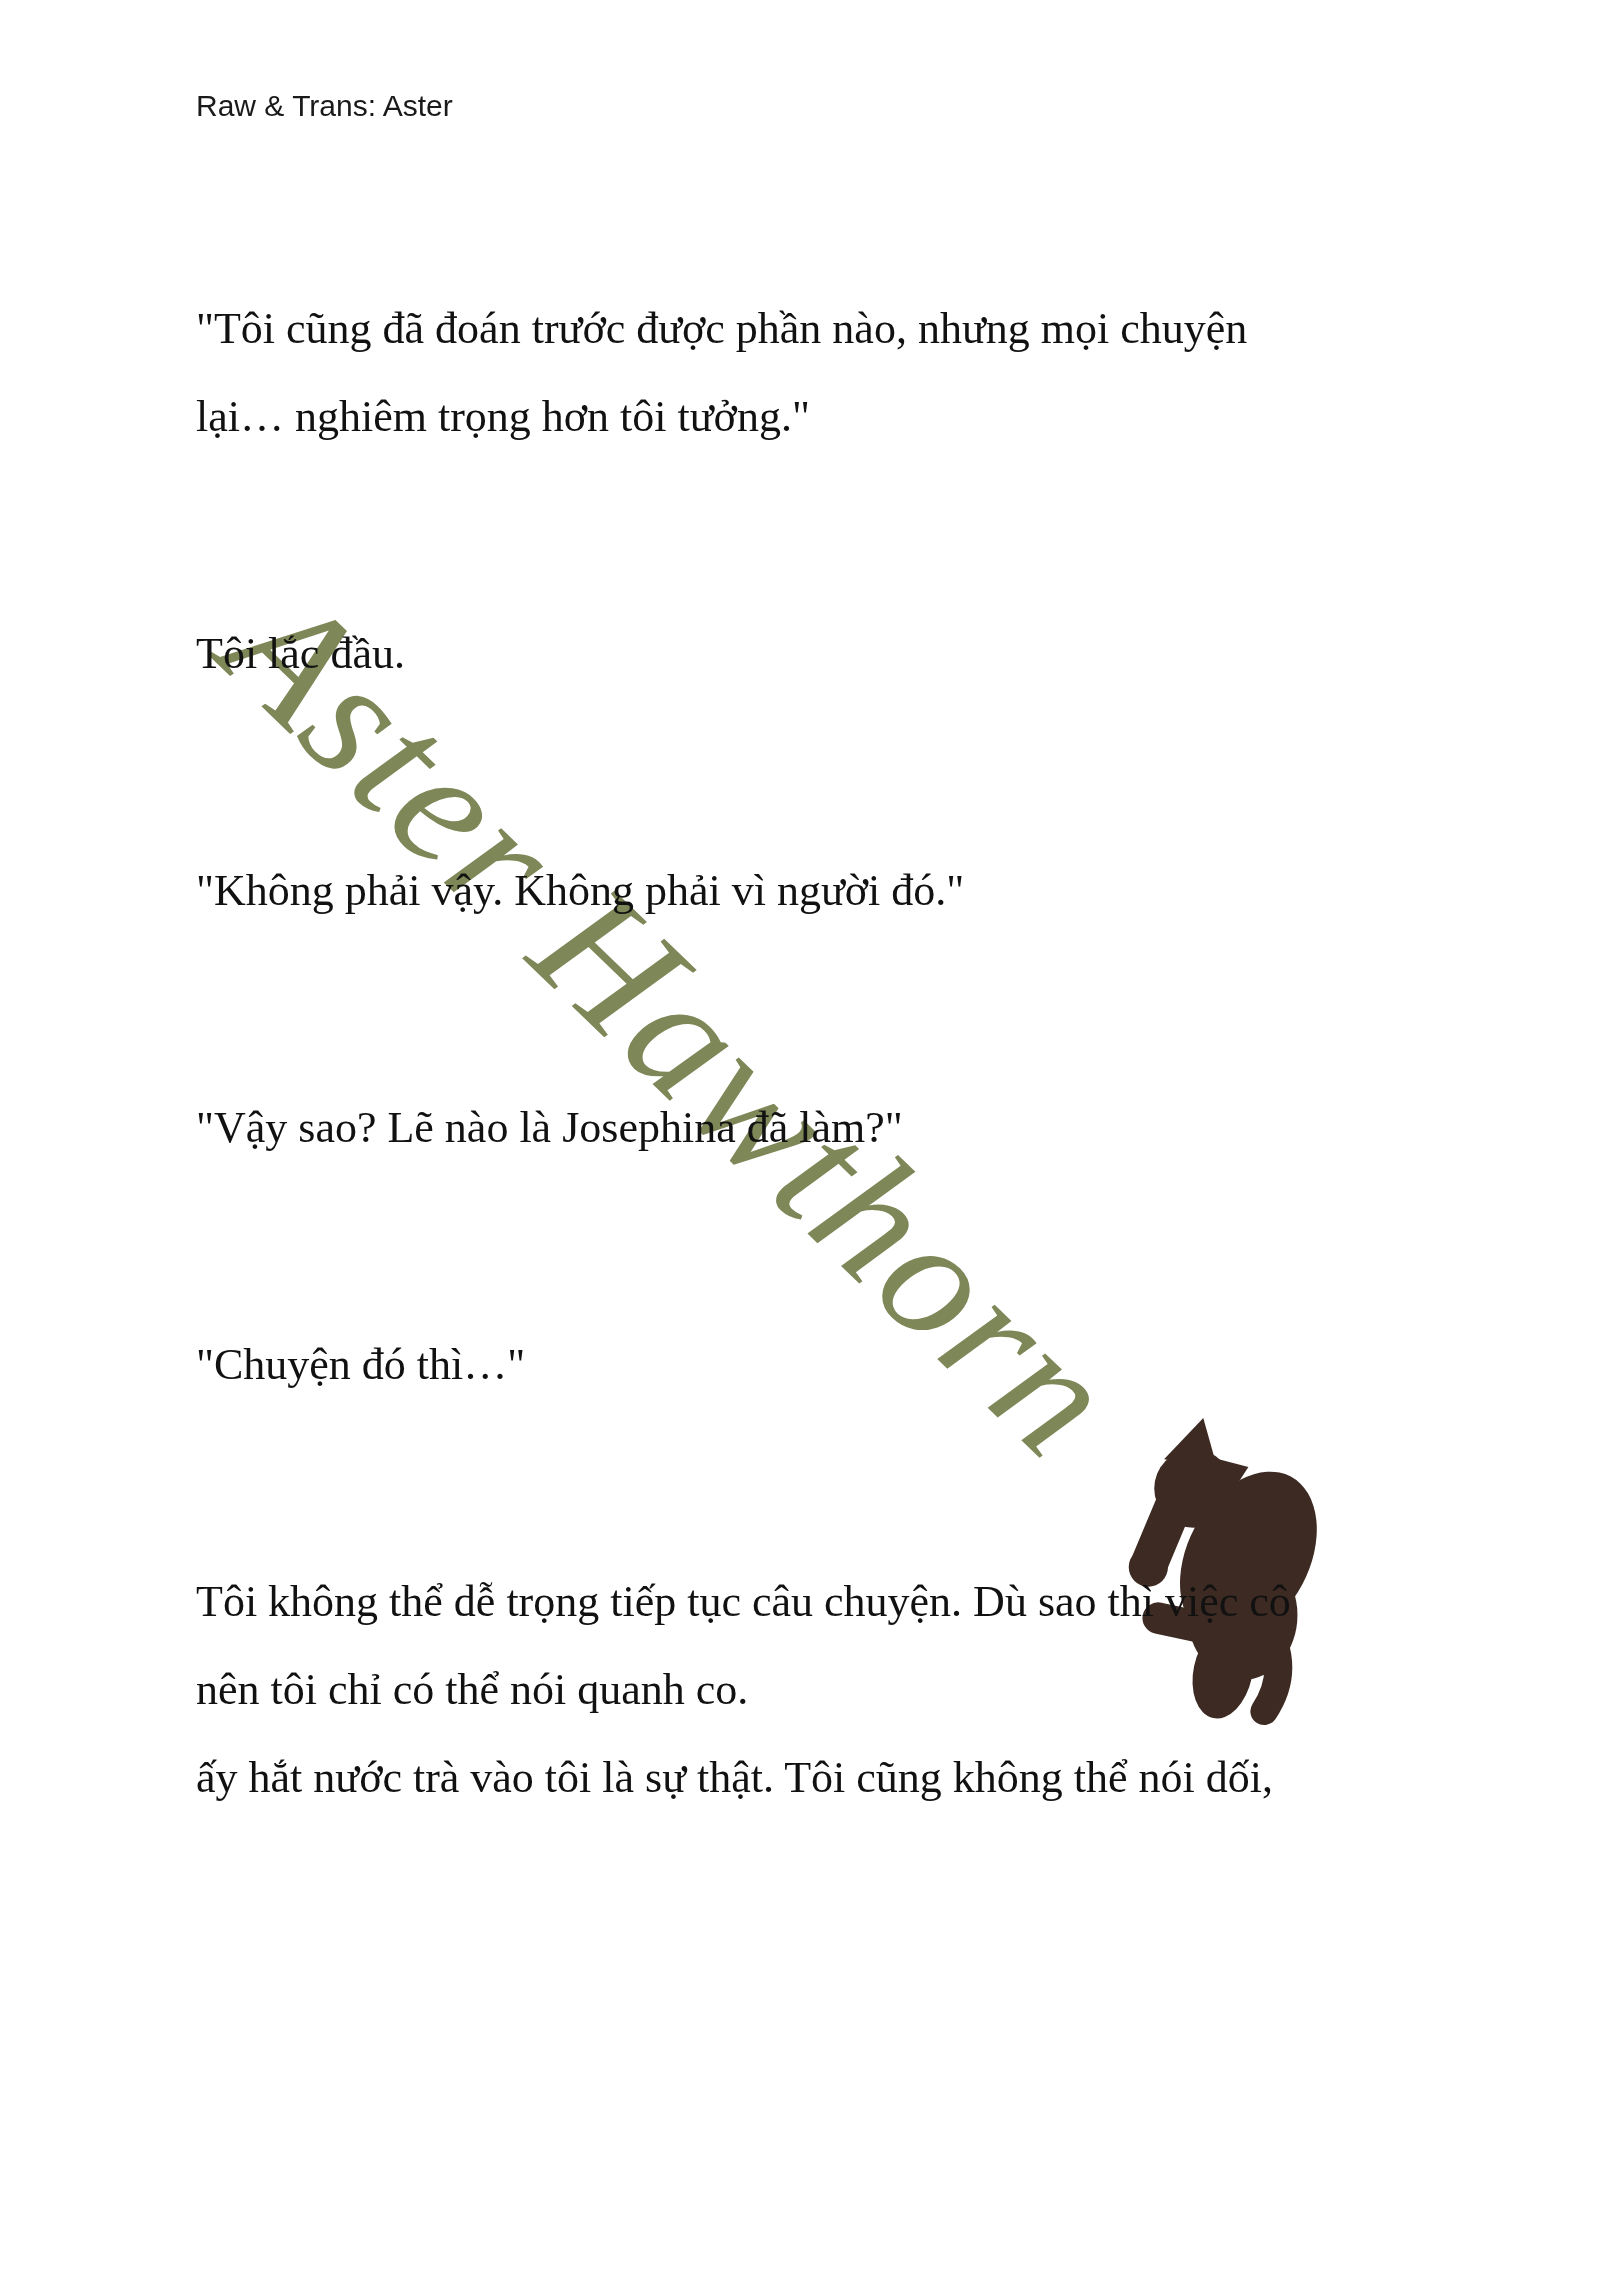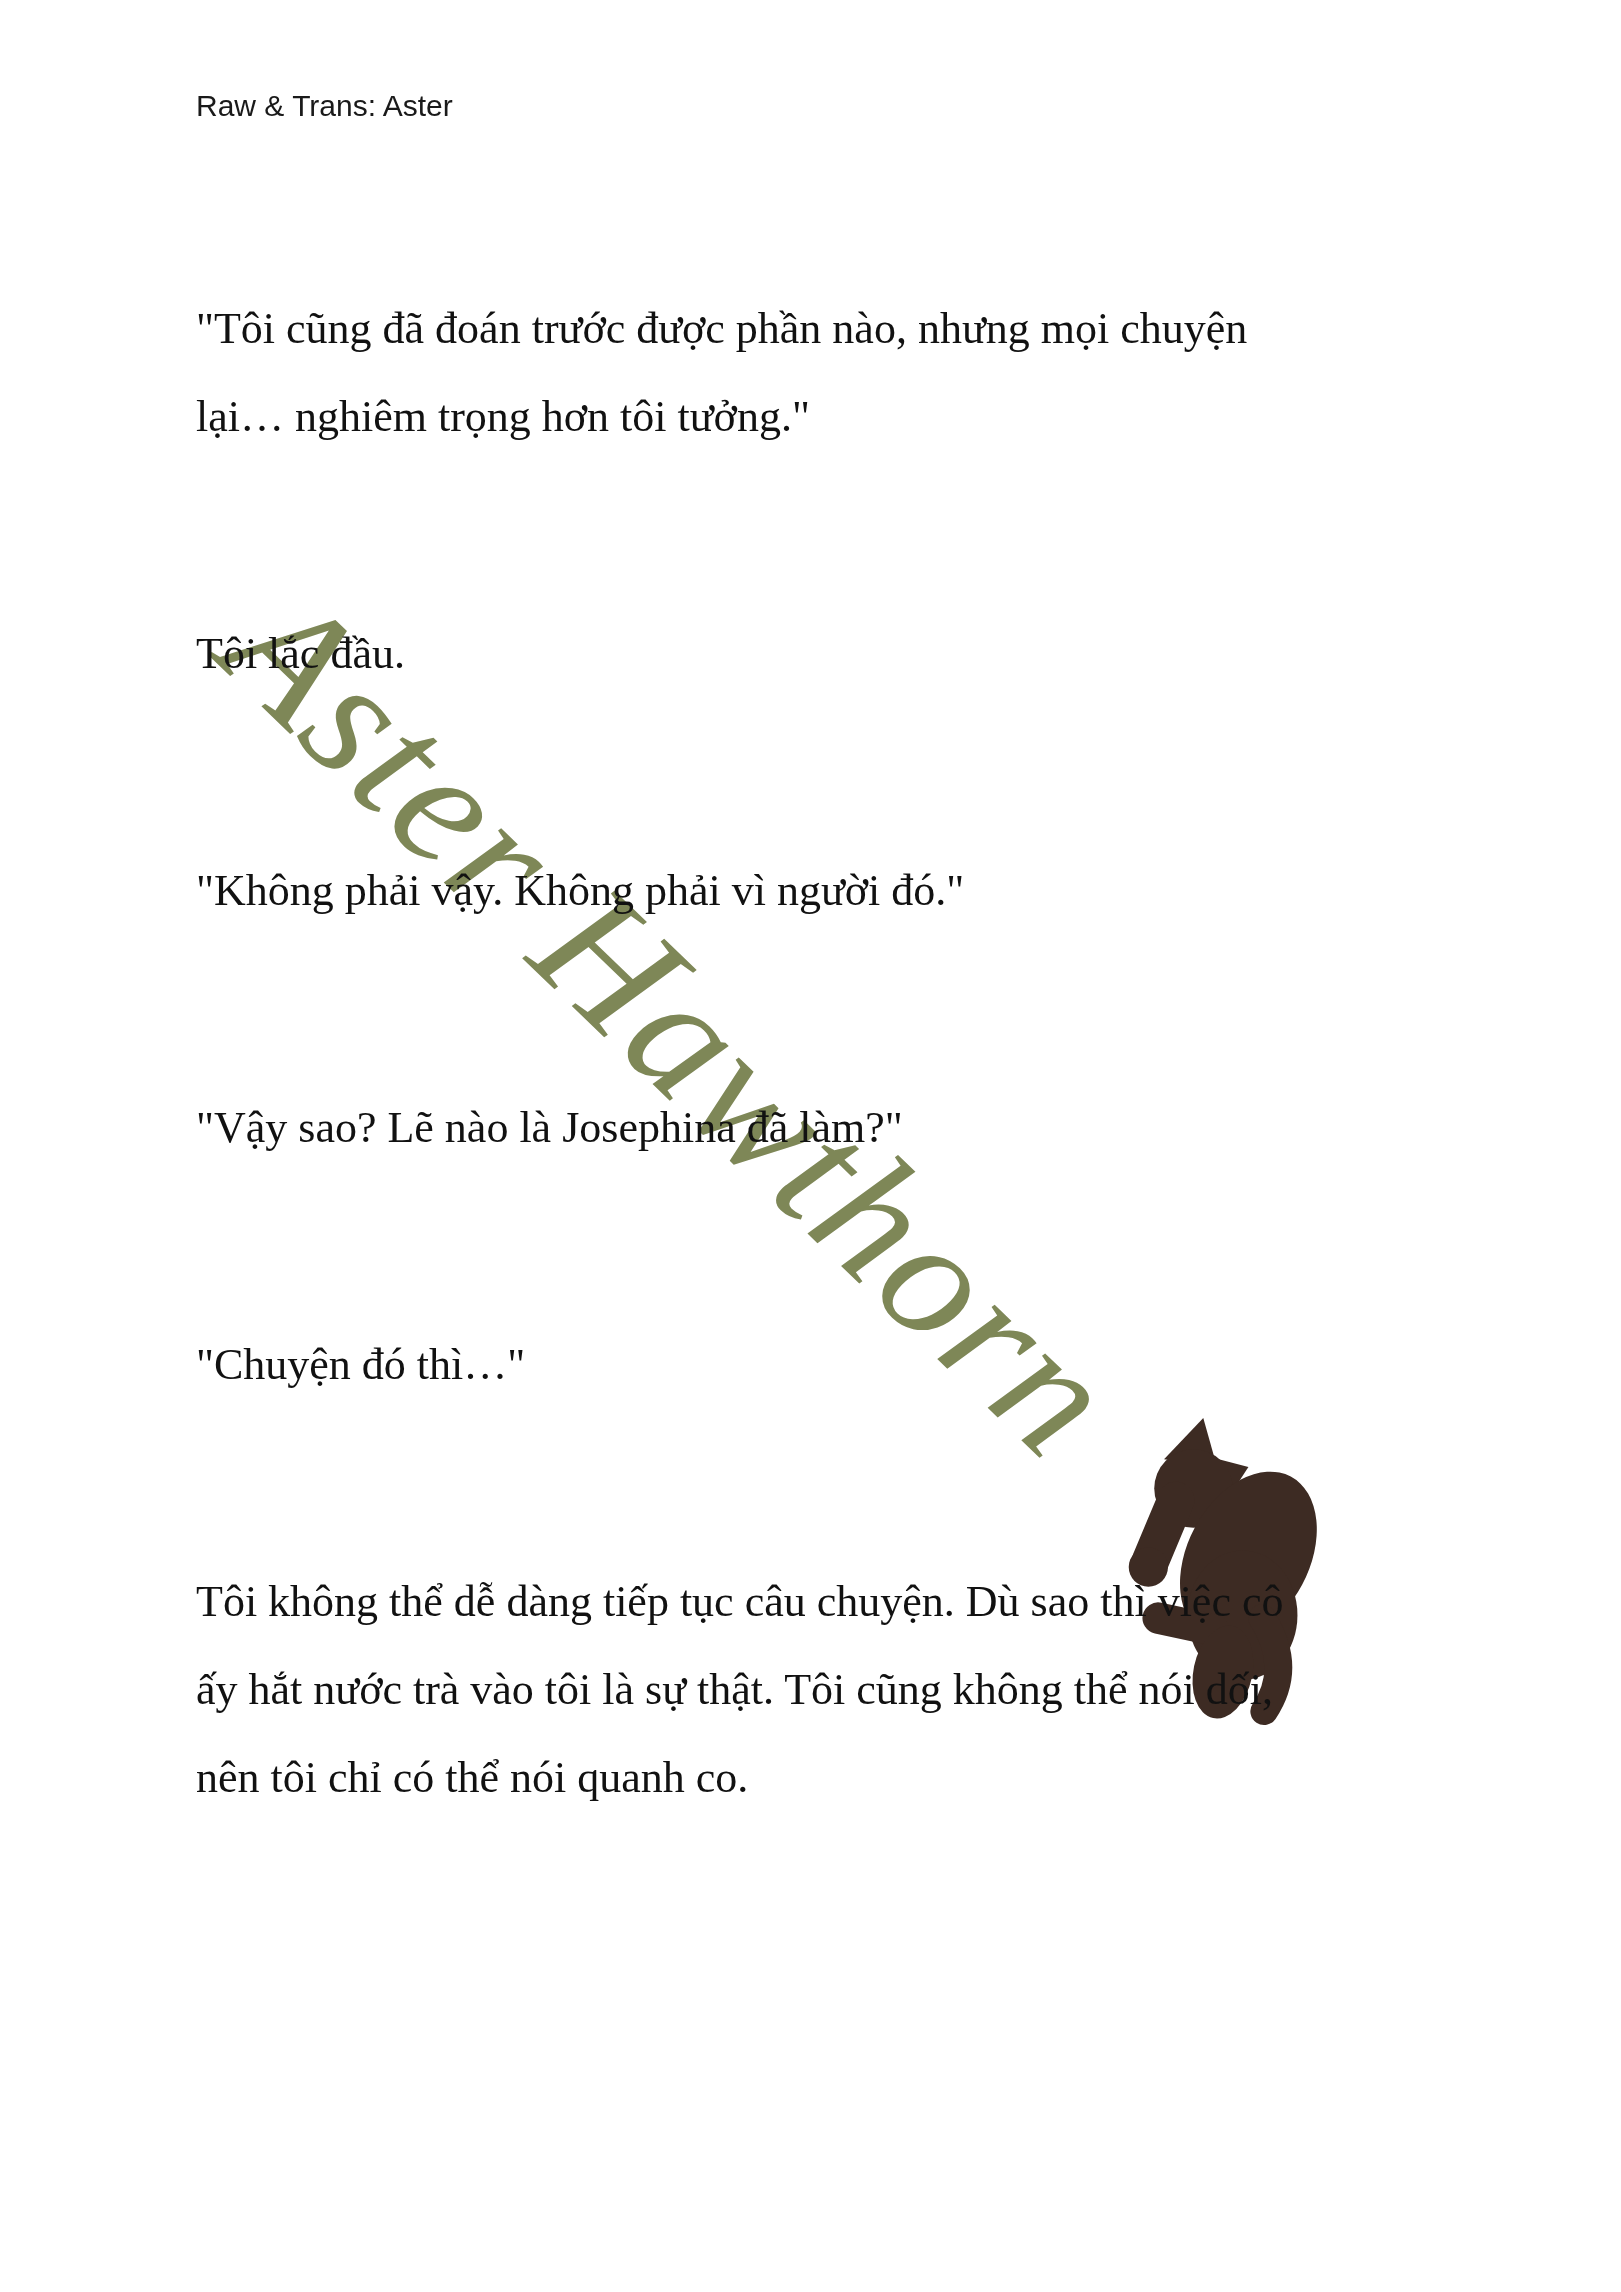--- a/index.html
+++ b/index.html
@@ -107,21 +107,21 @@
 
     <div class="para">
       <div class="line">"Vậy sao? Lẽ nào là Josephina đã làm?"</div>
     </div>
 
     <div class="para">
       <div class="line">"Chuyện đó thì…"</div>
     </div>
 
     <div class="para">
-      <div class="line">Tôi không thể dễ dàng tiếp tục câu chuyện. Dù sao thì việc cô</div>
+      <div class="line">Tôi không thể dễ trọng tiếp tục câu chuyện. Dù sao thì việc cô</div>
+      <div class="line">nên tôi chỉ có thể nói quanh co.</div>
       <div class="line">ấy hắt nước trà vào tôi là sự thật. Tôi cũng không thể nói dối,</div>
-      <div class="line">nên tôi chỉ có thể nói quanh co.</div>
     </div>
 
   </div>
 
 </div>
 
 
 </body></html>

